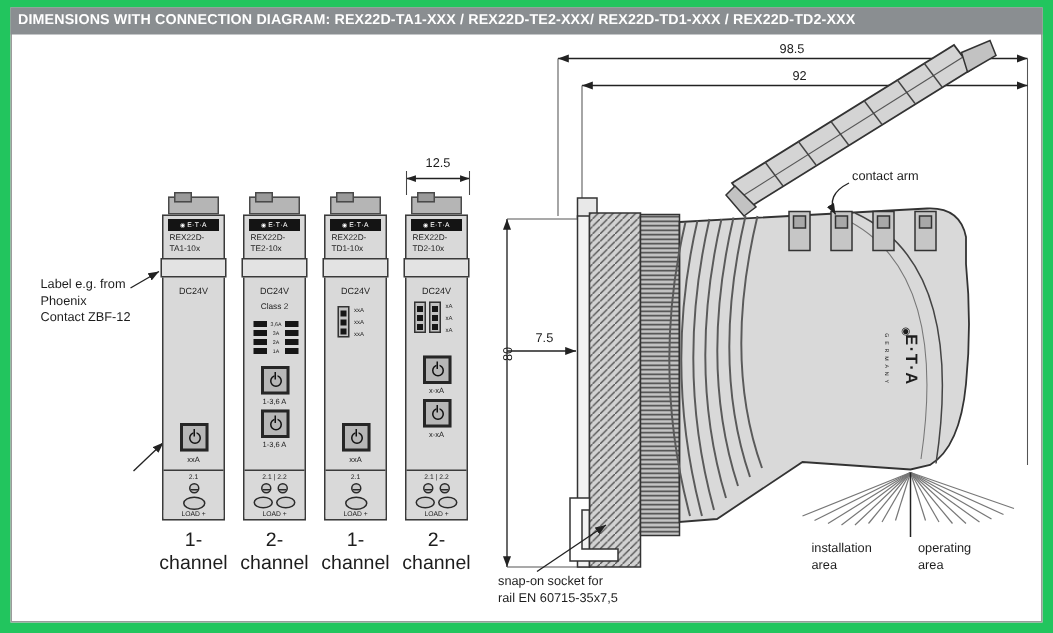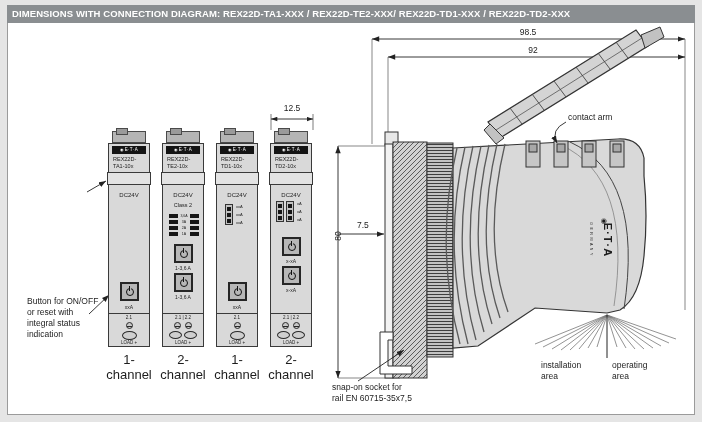--- a/index.html
+++ b/index.html
@@ -1,18 +1,18 @@
 <!DOCTYPE html>
 <html><head>
 <meta charset="utf-8">
 <style>
   * { margin:0; padding:0; box-sizing:border-box; }
   html,body { width:702px; height:422px; background:#fff; }
   body { font-family:"Liberation Sans","DejaVu Sans",sans-serif; color:#1d1d1d; position:relative; overflow:hidden; }
-  #canvas { position:absolute; left:0; top:0; width:702px; height:422px; background:#e5e5e5; }
+  #canvas { position:absolute; left:0; top:0; width:702px; height:422px; background:#22c55e; }
 
   .frame { position:absolute; left:7px; top:5px; width:688px; height:410px; border:1px solid #9b9b9b; background:#fff; }
   .hdr { position:absolute; left:7px; top:5px; width:688px; height:18px; background:#8a8e91; color:#fff;
          font-size:9.5px; font-weight:bold; line-height:18px; padding-left:5px; letter-spacing:.1px; }
 
   .note { position:absolute; font-size:8.5px; line-height:11px; white-space:pre-line; }
   #note-label { left:27px; top:184px; }
   #note-button { left:27px; top:296px; }
 
   
@@ -57,24 +57,23 @@
   svg text { font-family:"Liberation Sans","DejaVu Sans",sans-serif; fill:#1d1d1d; }
   .overlay { position:absolute; pointer-events:none; }
 </style>
 </head>
 <body>
 
 <div id="canvas">
   <div class="frame"></div>
   <div class="hdr">DIMENSIONS WITH CONNECTION DIAGRAM: REX22D-TA1-XXX / REX22D-TE2-XXX/ REX22D-TD1-XXX / REX22D-TD2-XXX</div>
 
-  <div id="note-button" class="note">Button for ON/OFF
-or reset with
-integral status
-indication</div>
+  <div id="note-label" class="note">Label e.g. from
+Phoenix
+Contact ZBF-12</div>
 
   <svg class="overlay" style="left:0;top:0" width="702" height="422" viewBox="0 0 702 422">
     <defs>
       <marker id="lar" markerWidth="9" markerHeight="8" refX="8" refY="3" orient="auto">
           <path d="M0,0 L8,3 L0,6 Z" fill="#222"></path>
         </marker>
     </defs>
     <path d="M87,192 L106,181" stroke="#222" stroke-width="0.9" fill="none" marker-end="url(#lar)"></path>
     <path d="M89,314 L109,295" stroke="#222" stroke-width="0.9" fill="none" marker-end="url(#lar)"></path>
   </svg>

